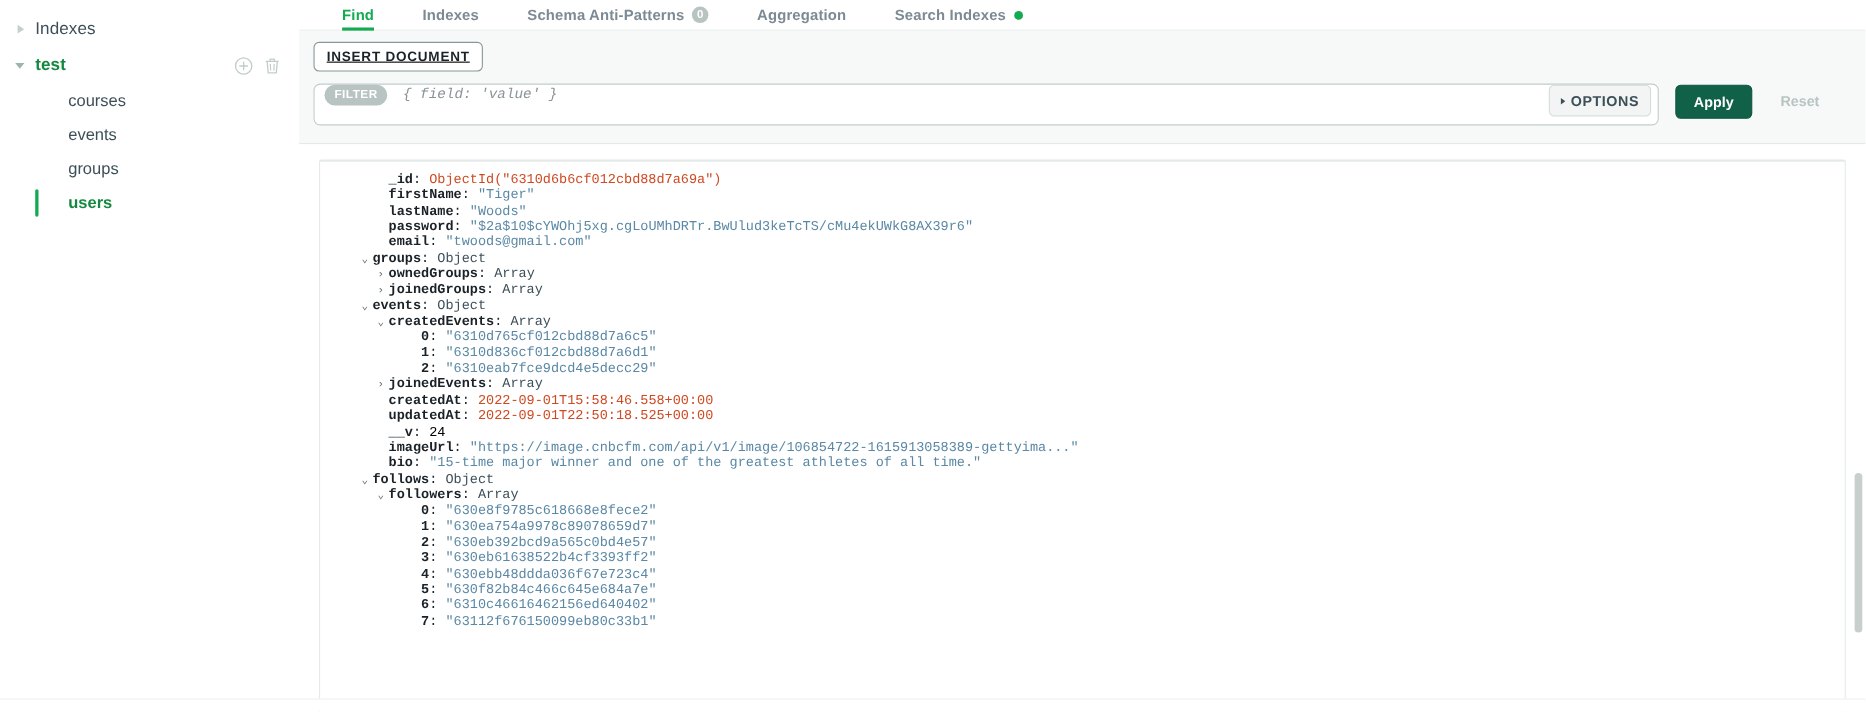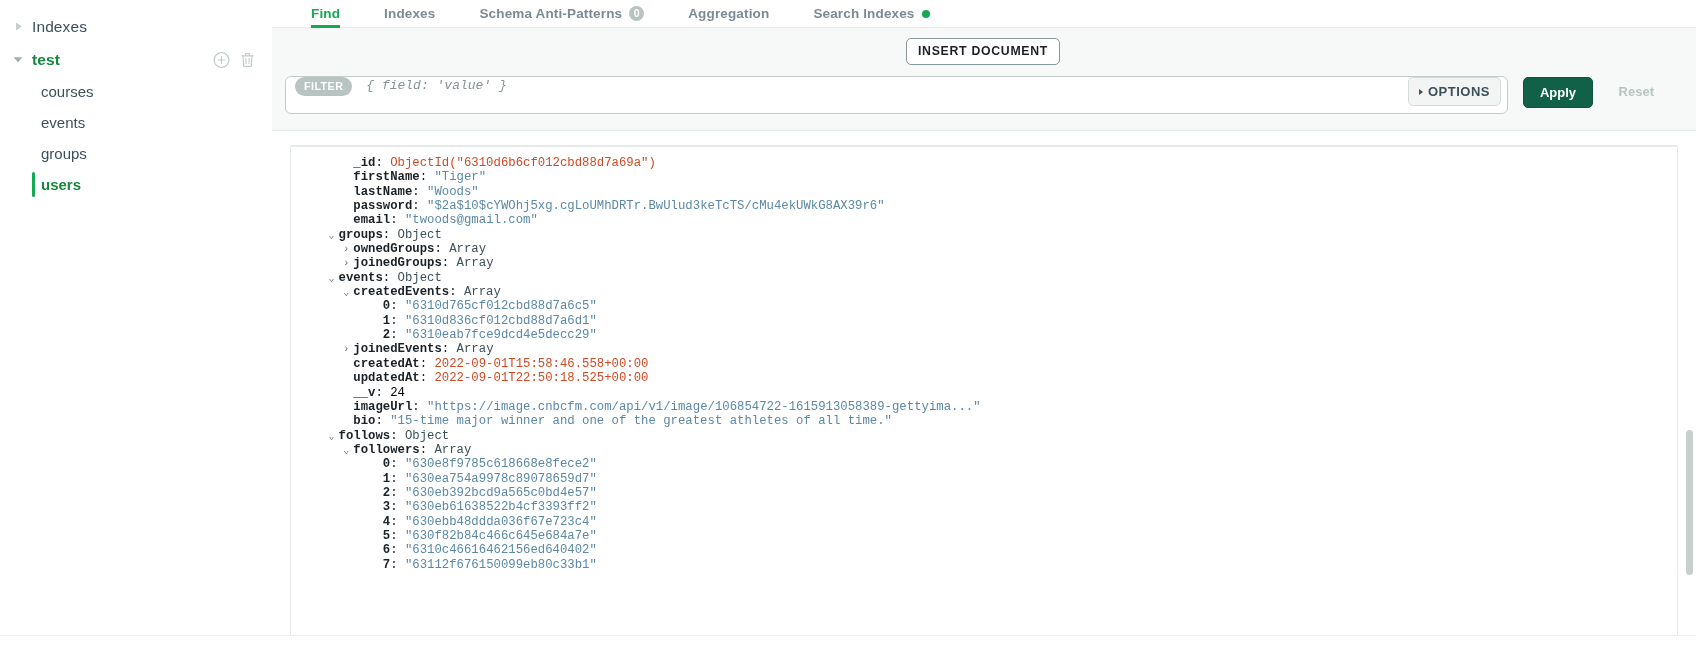--- a/index.html
+++ b/index.html
@@ -36,21 +36,21 @@
   .db-actions {
     position: absolute; right: 16px; top: 50%; transform: translateY(-50%);
     display: flex; gap: 9px; align-items: center;
   }
   .icon-btn {
     width: 17px; height: 17px; display: flex; align-items:center; justify-content:center;
     cursor: pointer; opacity: .85;
   }
   .coll-row {
     position: relative; height: 31px; display: flex; align-items: center;
-    padding-left: 41px; cursor: pointer;
+    padding-left: 62px; cursor: pointer;
   }
   .coll-label { font-size: 15px; color: #3d4f58; }
   .coll-row.selected .coll-label { color: #13883f; font-weight: 700; }
   .coll-row.selected::before {
     content: ""; position: absolute; left: 32px; top: 3px;
     width: 3px; height: 25px; background: #13aa52; border-radius: 2px;
   }
 
   
   .main { flex: 1 1 auto; position: relative; height: 647px; background: #ffffff; }
@@ -81,21 +81,21 @@
     font-size: 10.5px; font-weight: 700; line-height: 1;
   }
   .tab-dot { width: 8px; height: 8px; border-radius: 50%; background: #13aa52; display:inline-block; }
 
   .toolbar-area {
     position: relative; background: #f7f9f9;
     border-bottom: 1px solid #e4e9e7;
     padding: 8px 13px 13px 13px;
     height: 103px;
   }
-  .toolbar-top { display: flex; justify-content: center; height: 31px; align-items: center; padding-right: 2px; }
+  .toolbar-top { display: flex; justify-content: flex-start; height: 31px; align-items: center; padding-right: 2px; text-decoration: underline; }
   .insert-doc-btn {
     border: 1px solid #89979b; border-radius: 5px;
     background: #ffffff; color: #1a2127;
     font-size: 12.3px; font-weight: 700; letter-spacing: .7px;
     padding: 6px 11px; cursor: pointer; line-height: 1;
     font-family: "Liberation Sans", sans-serif;
   }
 
   .filter-bar {
     margin-top: 9px; height: 38px;

